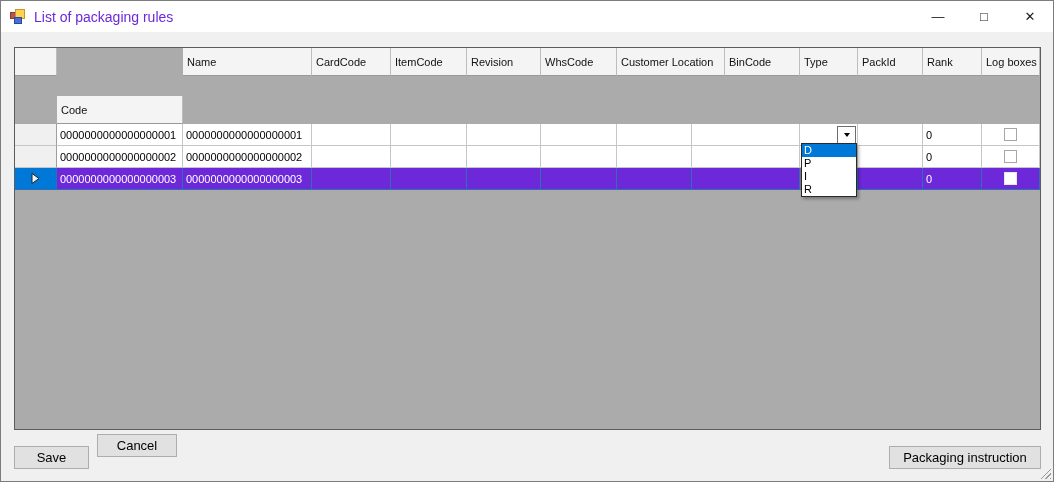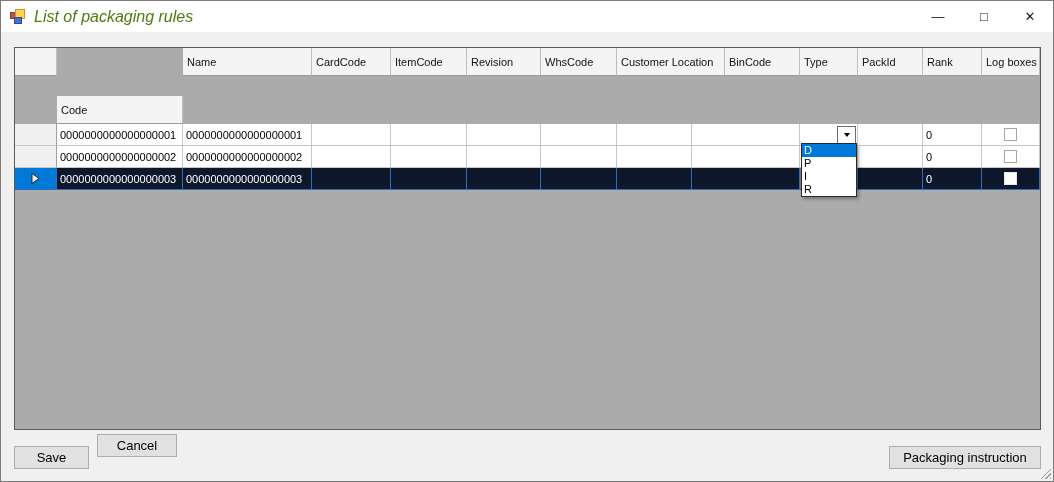--- a/index.html
+++ b/index.html
@@ -10,21 +10,21 @@
   }
   
   .titlebar {
     position:absolute; top:0; left:0; right:0; height:31px;
     background:#ffffff; display:flex; align-items:center;
   }
   .app-icon { position:relative; width:16px; height:16px; margin-left:9px; }
   .app-icon .i-red    { position:absolute; left:0; top:3; width:7px; height:7px; background:#c0504d; border:1px solid #8a3a38; top:3px; }
   .app-icon .i-yellow { position:absolute; left:5px; top:0; width:10px; height:10px; background:#ffd34d; border:1px solid #c9962b; }
   .app-icon .i-blue   { position:absolute; left:4px; top:8px; width:8px; height:7px; background:#4a6fd4; border:1px solid #2d4793; }
-  .title { margin-left:8px; font-size:16px; color:#4d7c0f;font-style:italic; }
+  .title { margin-left:8px; font-size:14px; color:#6d28d9; }
   .win-controls { margin-left:auto; display:flex; height:100%; }
   .winbtn {
     width:46px; height:100%; display:flex; align-items:center; justify-content:center;
     font-size:13px; color:#1a1a1a; cursor:default;
   }
   
   .grid {
     position:absolute; left:13px; top:46px; width:1027px; height:383px;
     background:#ababab; border:1px solid #5c5c5c; overflow:hidden;
   }
@@ -34,21 +34,21 @@
     font-size:11px; color:#111; display:flex; align-items:center;
     padding-left:4px; line-height:12px; flex-shrink:0;
   }
   .grow { display:flex; }
   .cell {
     height:22px; background:#fff; border-right:1px solid #c6c6c6; border-bottom:1px solid #c6c6c6;
     font-size:11px; color:#000; display:flex; align-items:center;
     padding-left:3px; white-space:nowrap; overflow:hidden; flex-shrink:0;
   }
   .cell.rowheader { background:#f0f0f0; border-right:1px solid #9e9e9e; justify-content:center; padding:0; }
-  .grow.selected .cell { background:#0f172a; color:#fff; border-right-color:#2f6eb4; border-bottom-color:#2f6eb4; }
+  .grow.selected .cell { background:#6d28d9; color:#fff; border-right-color:#2f6eb4; border-bottom-color:#2f6eb4; }
   .grow.selected .cell.rowheader { background:#0078d7; }
   .cell.type-cell { padding:0 1px; justify-content:flex-end; }
   .grow.selected .cell.type-cell { background:#fff; padding:0; }
   .combo-btn {
     width:19px; height:18px; background:#fdfdfd; border:1px solid #6d6d6d;
     display:flex; align-items:center; justify-content:center;
   }
   .tri { width:0; height:0; border-left:3px solid transparent; border-right:3px solid transparent; border-top:4px solid #000; }
   .combo-open { display:flex; width:100%; height:21px; background:#fff; border:1px solid #7a7a7a; }
   .combo-open .combo-field { flex:1; background:#fff; }

